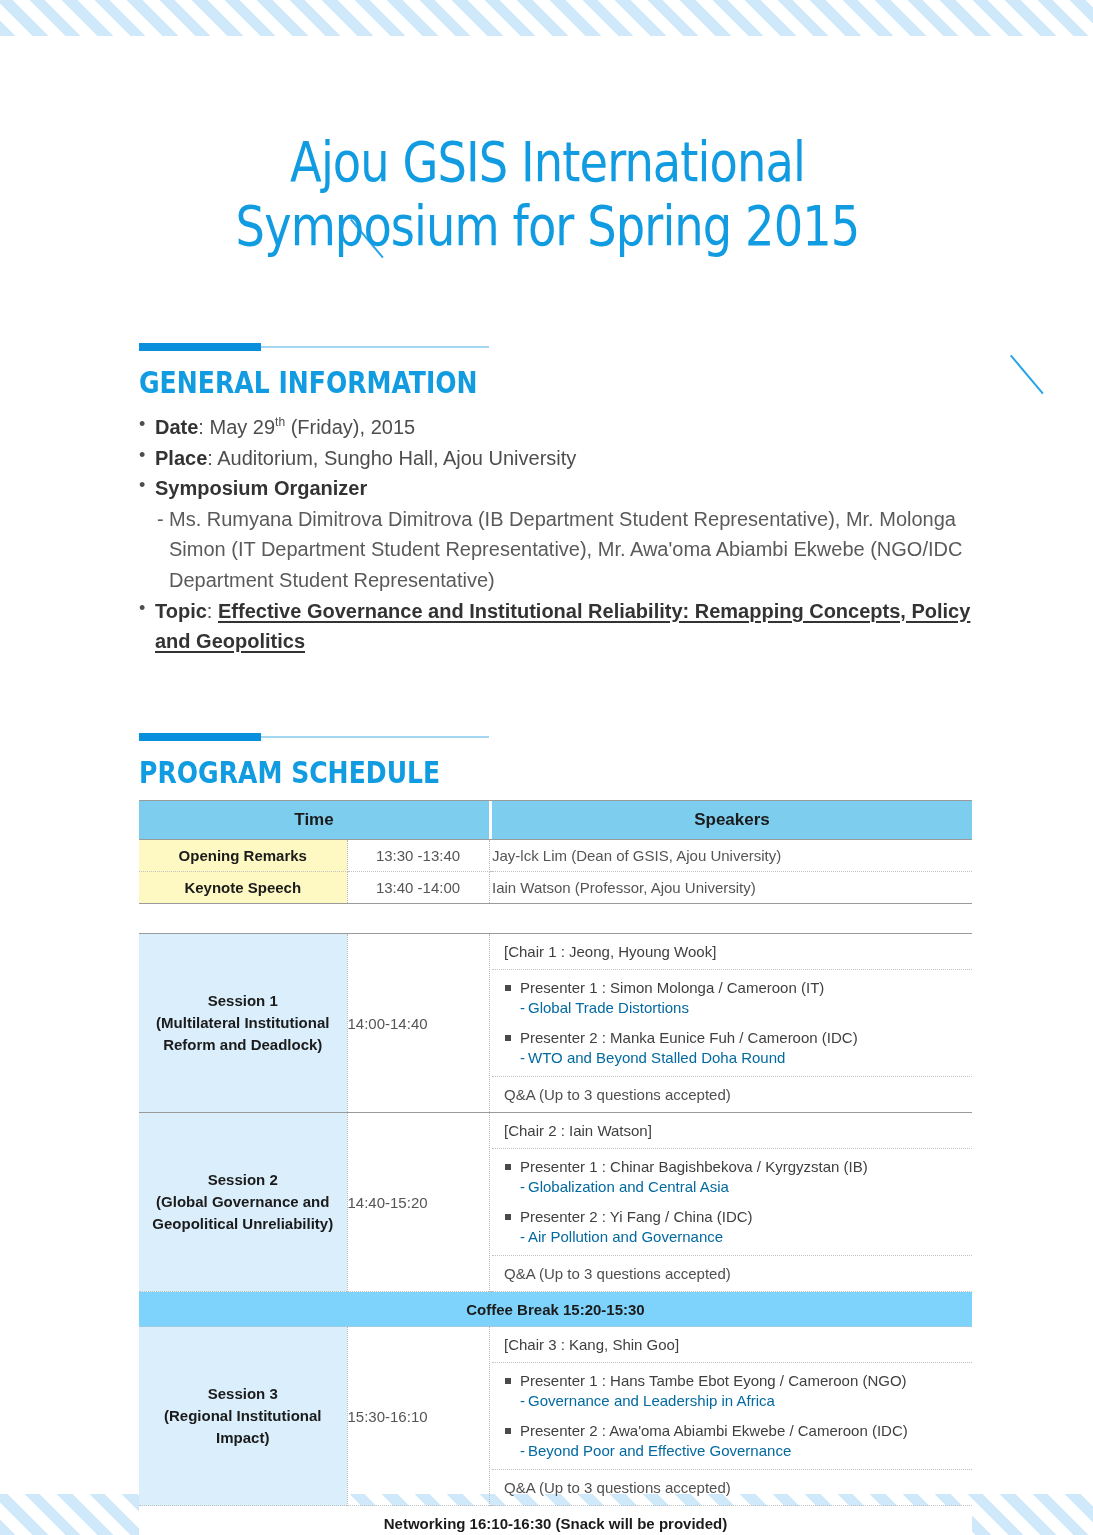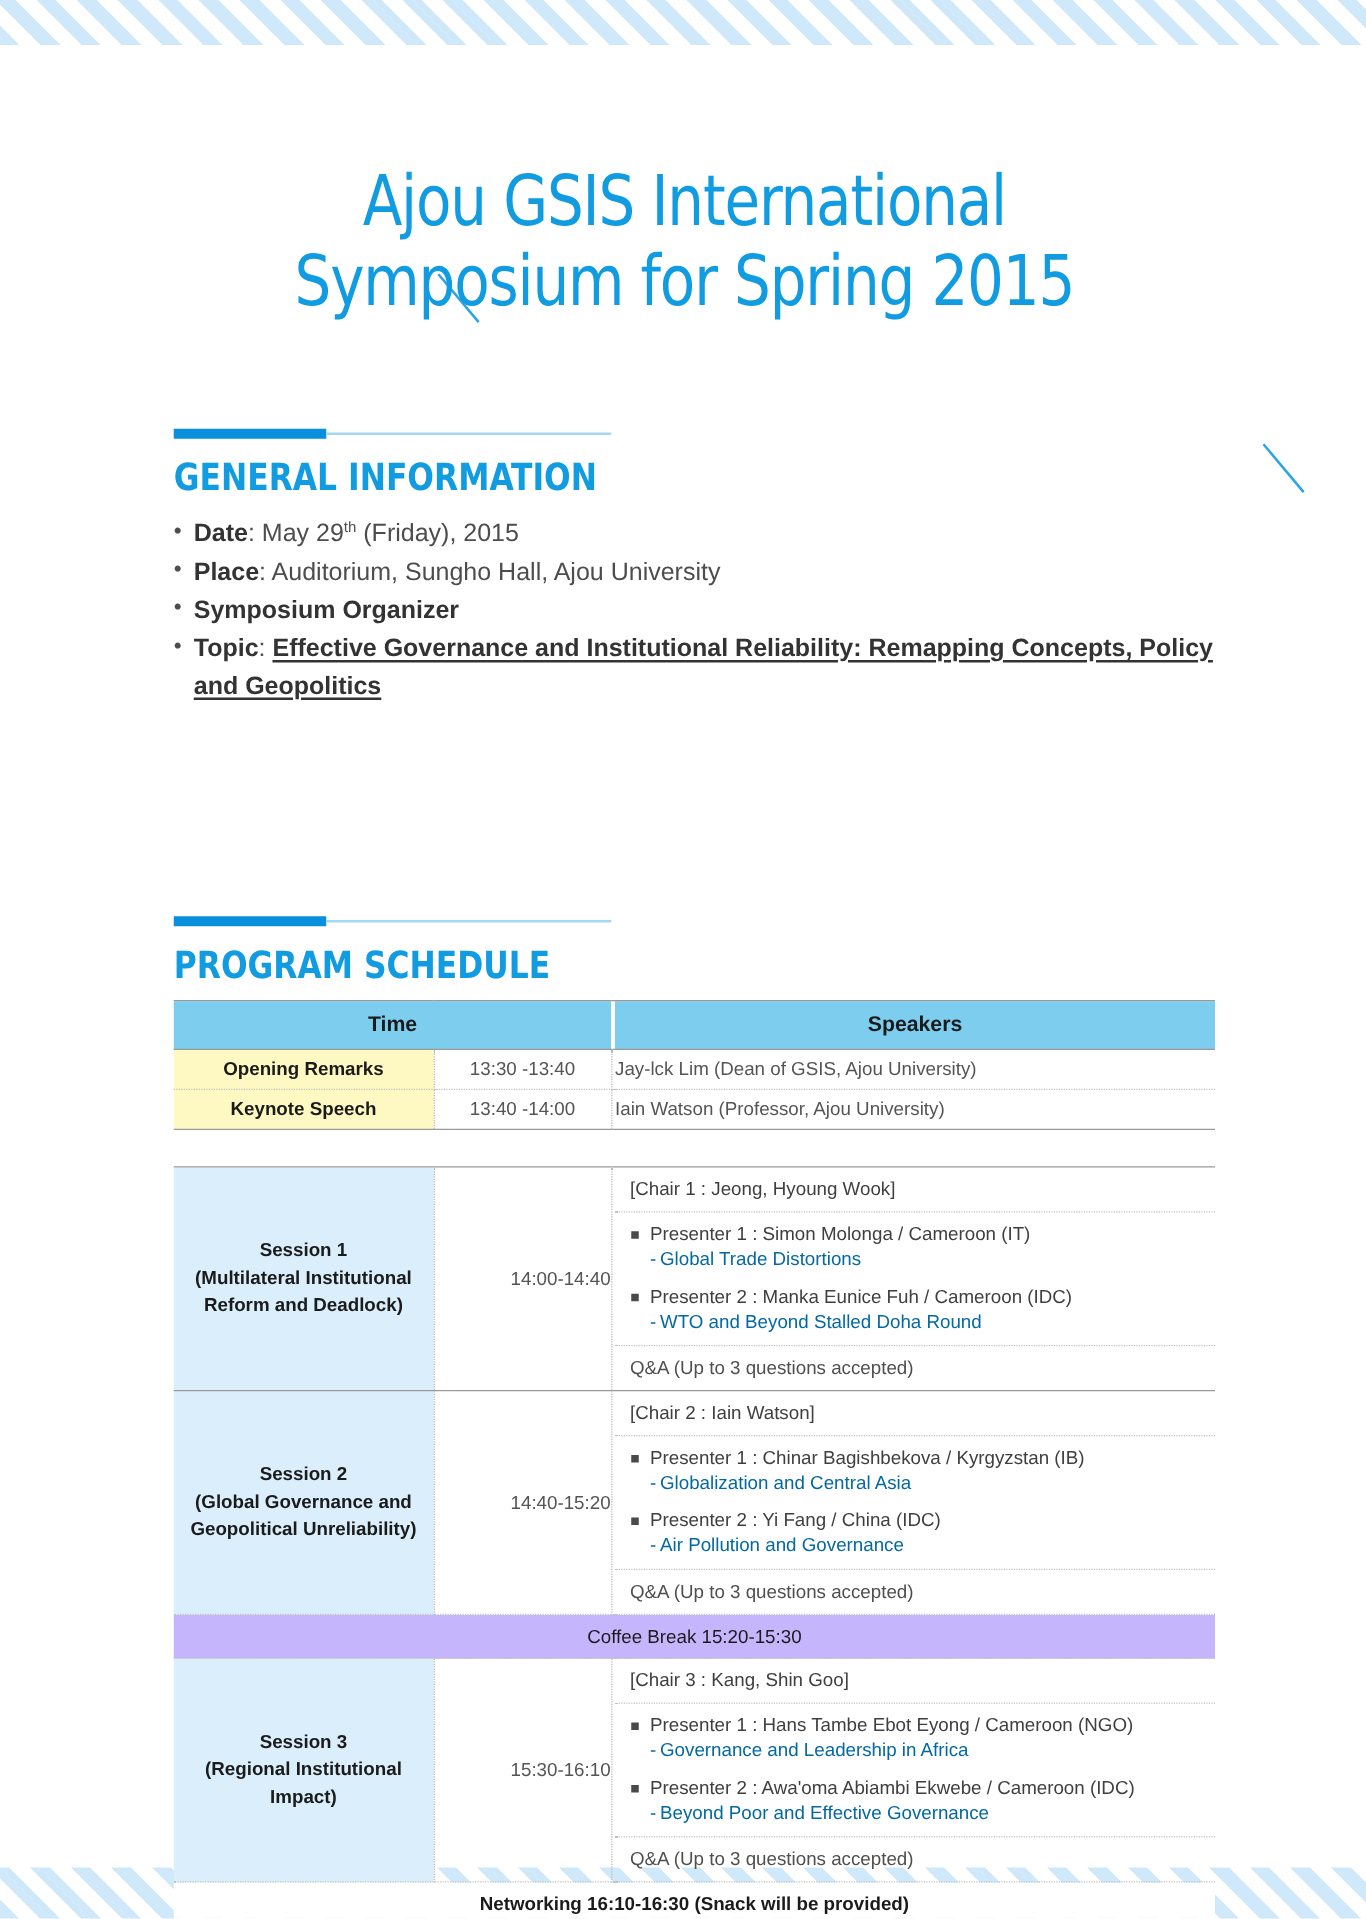--- a/index.html
+++ b/index.html
@@ -250,21 +250,21 @@
     font-size: 15px;
     font-weight: bold;
     text-align: center;
     line-height: 1.45;
     border-right: 1px dotted #b9b9b9;
     padding: 6px 8px;
   }
   .sess-time {
     color: #555555;
     font-size: 15px;
-    text-align: right;
+    text-align: left;
     border-right: 1px dotted #b9b9b9;
   }
   .sess-detail {
     padding: 8px 10px 8px 12px;
     color: #4f4f4f;
     font-size: 15px;
   }
   .chair-line {
     font-size: 15px;
     color: #3f3f3f;
@@ -306,24 +306,24 @@
     line-height: 1.35;
     position: relative;
   }
   .pres-sub::before {
     content: "-";
     position: absolute;
     left: 16px;
     top: 0;
   }
   .break-cell {
-    background: #c4b5fd;
+    background: #7dd3fc;
     color: #1b1b1b;
     font-size: 15px;
-    font-weight: normal;
+    font-weight: bold;
     text-align: center;
     height: 34px;
     border-top: 1px dotted #c2c2c2;
     border-bottom: 1px dotted #c2c2c2;
   }
   .net-cell {
     background: #ffffff;
     color: #1b1b1b;
     font-size: 15px;
     font-weight: bold;
@@ -351,20 +351,21 @@
   </div>
 </div>
 
 <div class="section" style="top:343px;">
   <div class="accent-rule"></div>
   <h2 class="section-title">GENERAL INFORMATION</h2>
   <ul class="info-list">
     <li class="info-li"><b>Date</b><span>: May 29</span><span class="sup">th</span><span> (Friday), 2015</span></li>
     <li class="info-li"><b>Place</b><span>: Auditorium, Sungho Hall, Ajou University</span></li>
     <li class="info-li"><b>Symposium Organizer</b></li>
+    <li class="sub-li" style="list-style:none;">Ms. Rumyana Dimitrova Dimitrova (IB Department Student Representative), Mr. Molonga Simon (IT Department Student Representative), Mr. Awa'oma Abiambi Ekwebe (NGO/IDC Department Student Representative)</li>
     <li class="info-li topic-li"><b>Topic</b><span>: </span><span class="topic-underline">Effective Governance and Institutional Reliability: Remapping Concepts, Policy and Geopolitics</span></li>
   </ul>
 </div>
 
 <div class="section" style="top:733px;">
   <div class="accent-rule"></div>
   <h2 class="section-title">PROGRAM SCHEDULE</h2>
 </div>
 
 <div class="schedule">

